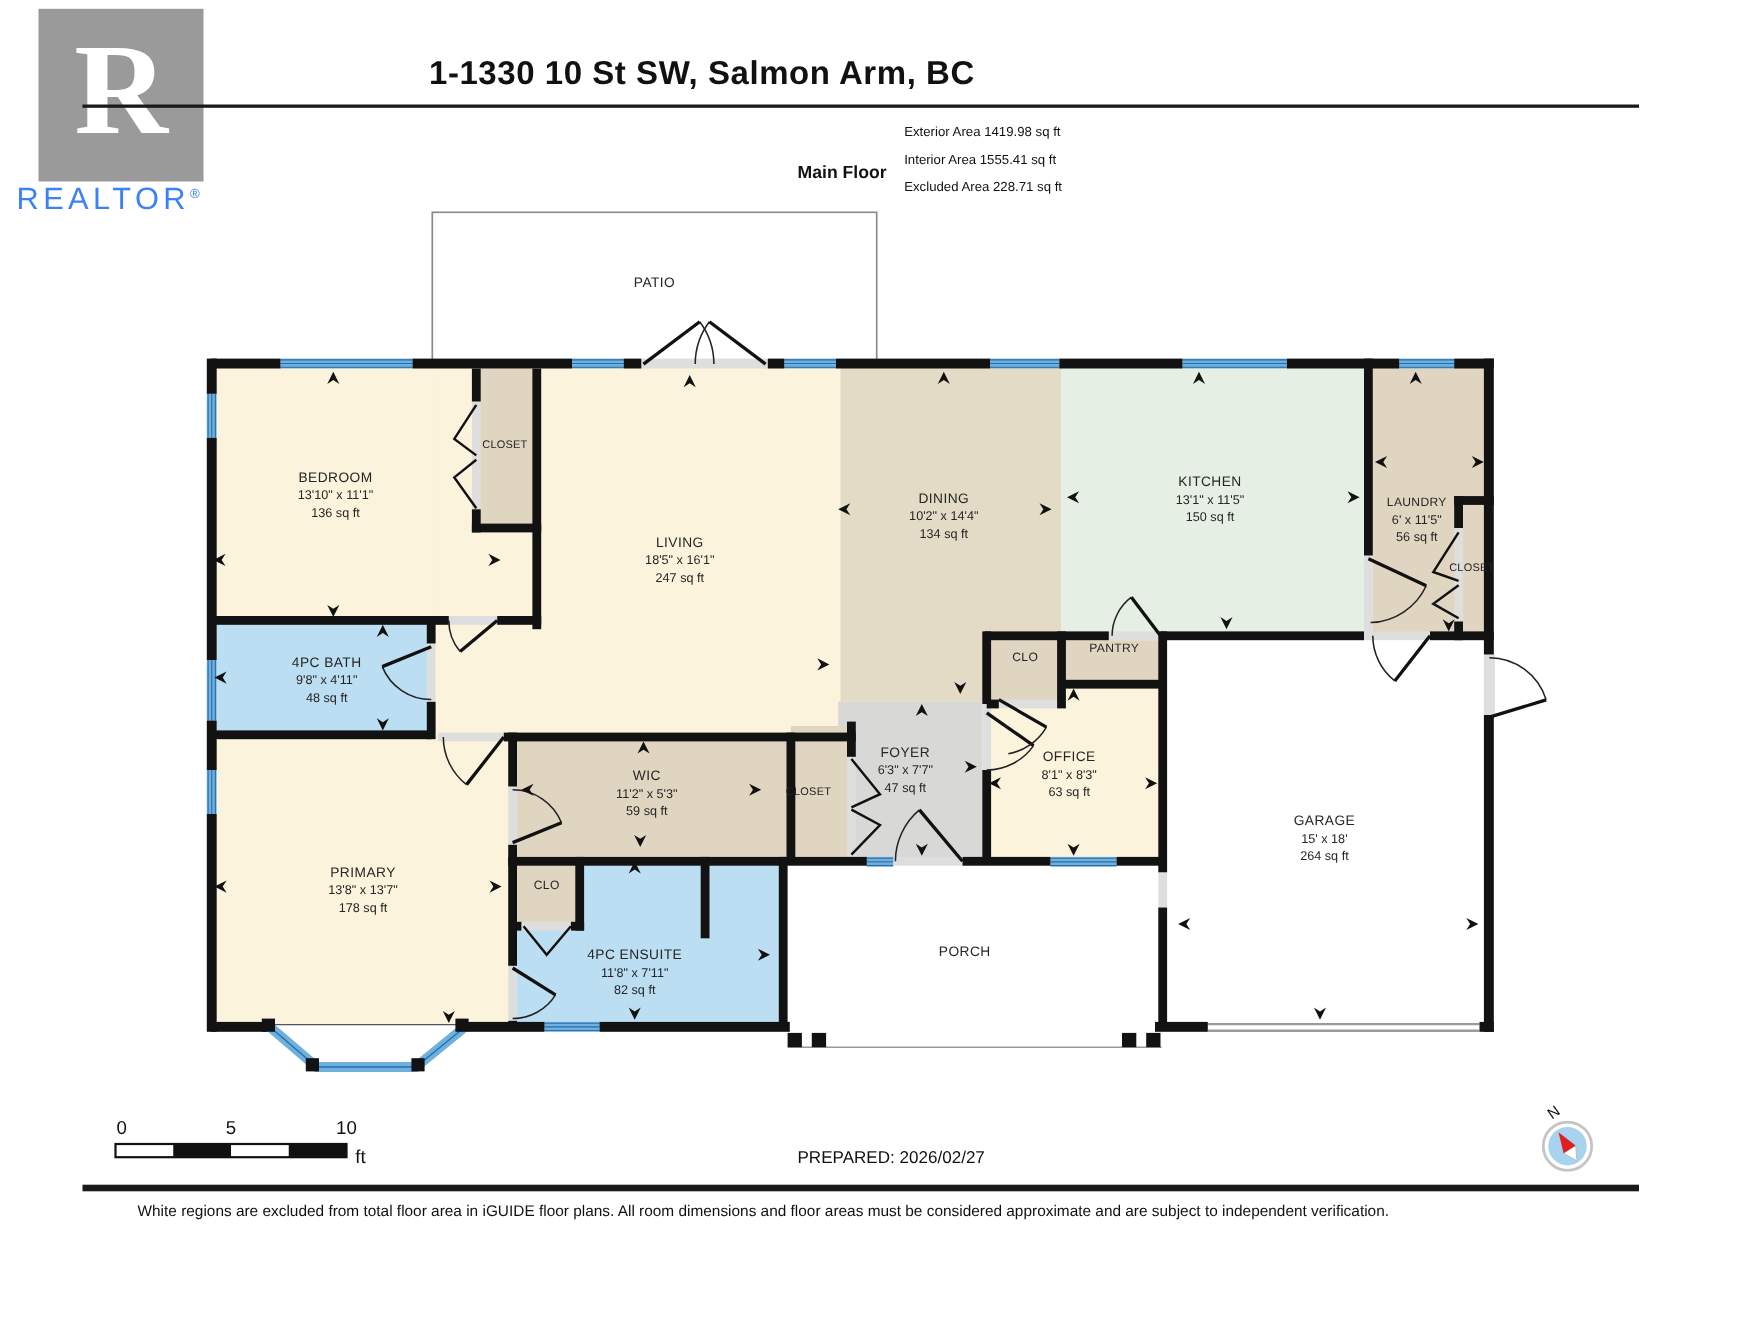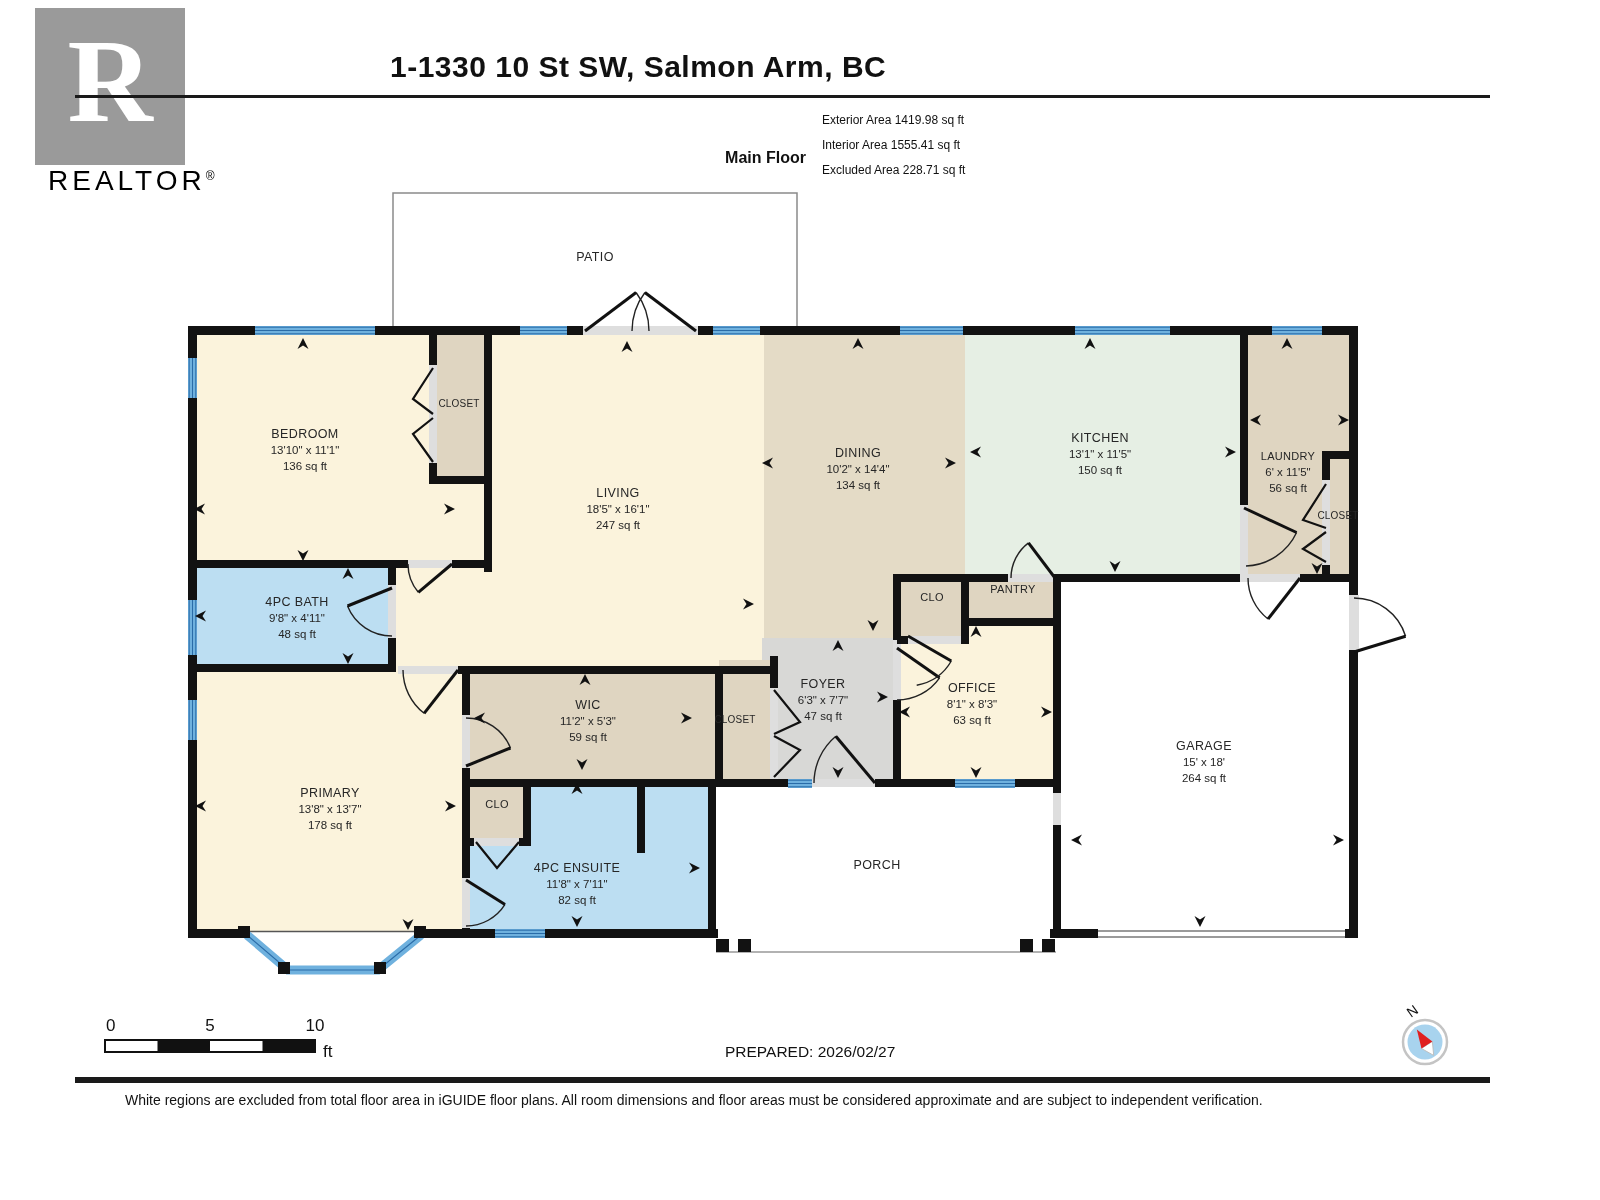--- a/index.html
+++ b/index.html
@@ -2,21 +2,21 @@
 <html><head>
 <meta charset="utf-8">
 <style>
   html,body{margin:0;padding:0;background:#ffffff;}
   body{width:1600px;height:1200px;position:relative;font-family:"Liberation Sans",sans-serif;color:#111;}
   .abs{position:absolute;}
   
   .logo-box{position:absolute;left:35px;top:8px;width:150px;height:157px;background:#9a9a9a;}
   .logo-r{position:absolute;left:50%;top:50%;transform:translate(-50%,-54%);
           font-family:"Liberation Serif",serif;font-weight:bold;font-size:118px;color:#ffffff;line-height:1;}
-  .logo-word{position:absolute;left:48px;top:165px;font-size:28px;color:#000000;letter-spacing:4px;}
+  .logo-word{position:absolute;left:15px;top:165px;font-size:28px;color:#3b82f6;letter-spacing:4px;}
   .logo-word sup{font-size:12px;letter-spacing:0;}
   .page-title{position:absolute;left:390px;top:50px;width:800px;text-align:left;
               font-size:30px;font-weight:bold;letter-spacing:.5px;}
   .hr-line{position:absolute;left:75px;top:95px;width:1415px;height:3px;background:#1a1a1a;z-index:5;}
   .floor-label{position:absolute;left:606px;top:108px;width:200px;text-align:right;font-size:16px;font-weight:bold;margin-top:41px;}
   .stats{position:absolute;left:822px;top:108px;font-size:12px;line-height:25px;}
   
   .bottom-bar{position:absolute;left:75px;top:1077px;width:1415px;height:6px;background:#1a1a1a;}
   .disclaimer{position:absolute;left:85px;top:1092px;font-size:14px;color:#111;margin-left:40px;}
   svg text{font-family:"Liberation Sans",sans-serif;fill:#262626;}

